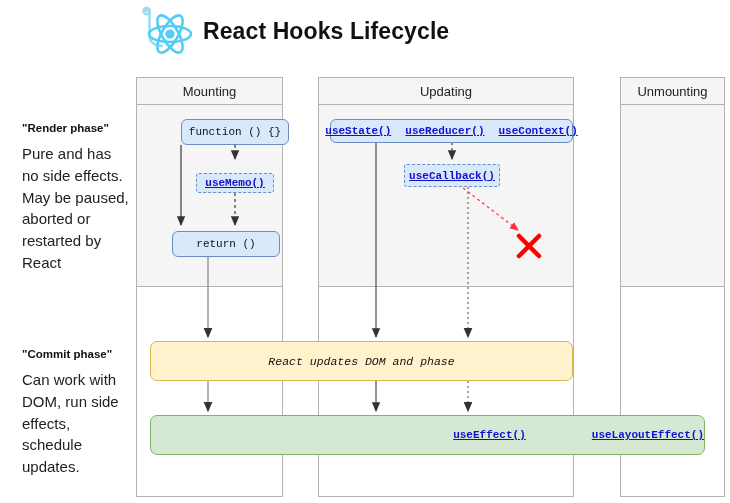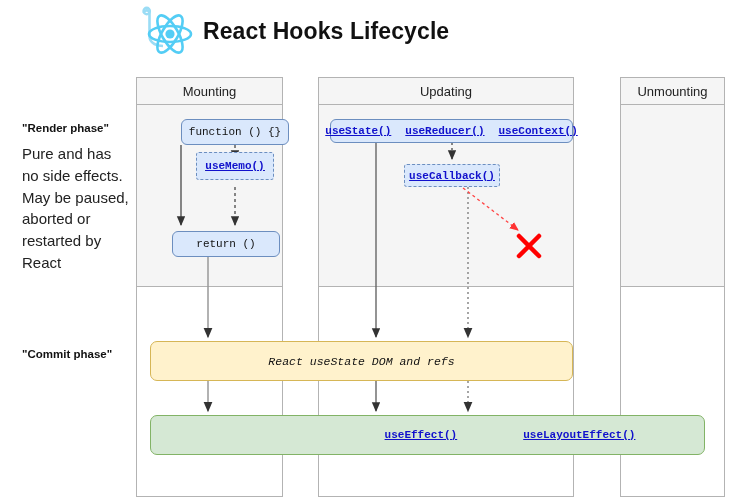--- a/index.html
+++ b/index.html
@@ -42,36 +42,36 @@
 
   
   .node{position:absolute;box-sizing:border-box;display:flex;align-items:center;
         justify-content:center;font-family:"Liberation Mono",monospace;font-size:11px;}
   .node-solid{background:#dae8fc;border:1px solid #6c8ebf;border-radius:6px;color:#111;}
   .node-dashed{background:#dae8fc;border:1px dashed #6c8ebf;border-radius:3px;}
   .hooklink{color:#1111cc;text-decoration:underline;font-family:"Liberation Mono",monospace;
             font-size:11px;font-weight:bold;white-space:nowrap;}
 
   #node-function  {left:156px;top:119px;width:108px;height:26px;margin-left:25px;}
-  #node-usememo   {left:196px;top:152px;width:78px;height:28px;text-decoration:underline;}
+  #node-usememo   {left:196px;top:173px;width:78px;height:20px;text-decoration:underline;}
   #node-return    {left:156px;top:231px;width:108px;height:26px;margin-left:16px;}
   #node-statebar  {left:330px;top:119px;width:243px;height:24px;}
   #node-usecallback{left:404px;top:164px;width:96px;height:23px;}
 
   .statebar-inner{display:flex;gap:14px;align-items:center;justify-content:center;width:100%;}
 
   
   .phasebox{position:absolute;box-sizing:border-box;display:flex;align-items:center;
             border-radius:7px;}
   #box-dom{left:150px;top:341px;width:423px;height:40px;background:#fff2cc;
            border:1px solid #d6b656;justify-content:center;}
   #box-dom .label{font-family:"Liberation Mono",monospace;font-size:11.5px;
                   font-style:italic;color:#111;}
   #box-effects{left:150px;top:415px;width:555px;height:40px;background:#d5e8d4;
-               border:1px solid #82b366;justify-content:center;}
+               border:1px solid #82b366;justify-content:flex-end;}
   .effects-inner{display:flex;gap:66px;margin-left:165px;}
 
   
   #wires{position:absolute;left:0;top:0;width:730px;height:503px;pointer-events:none;}
 
   
   #red-x{position:absolute;left:516px;top:233px;width:26px;height:26px;}
 </style>
 </head>
 <body>
@@ -93,20 +93,21 @@
   </svg>
   <div class="page-title">React Hooks Lifecycle</div>
 </div>
 
 <div class="phase" id="render-phase">
   <div class="phase-title">"Render phase"</div>
   <div class="phase-desc">Pure and has no side effects. May be paused, aborted or restarted by React</div>
 </div>
 <div class="phase" id="commit-phase">
   <div class="phase-title">"Commit phase"</div>
+  <div class="phase-desc">Can work with DOM, run side effects, schedule updates.</div>
 </div>
 
 <div class="col" id="col-mounting"></div>
 <div class="col" id="col-updating"></div>
 <div class="col" id="col-unmounting"></div>
 
 <div class="col-render" id="render-mounting"></div>
 <div class="col-render" id="render-updating"></div>
 <div class="col-render" id="render-unmounting"></div>
 
@@ -166,21 +167,21 @@
     <span class="hooklink">useReducer()</span>
     <span class="hooklink">useContext()</span>
   </div>
 </div>
 
 <div class="node node-dashed" id="node-usecallback">
   <span class="hooklink">useCallback()</span>
 </div>
 
 <div class="phasebox" id="box-dom">
-  <span class="label">React useState DOM and refs</span>
+  <span class="label">React updates DOM and phase</span>
 </div>
 
 <div class="phasebox" id="box-effects">
   <div class="effects-inner">
     <span class="hooklink">useEffect()</span>
     <span class="hooklink">useLayoutEffect()</span>
   </div>
 </div>
 
 </body></html>

